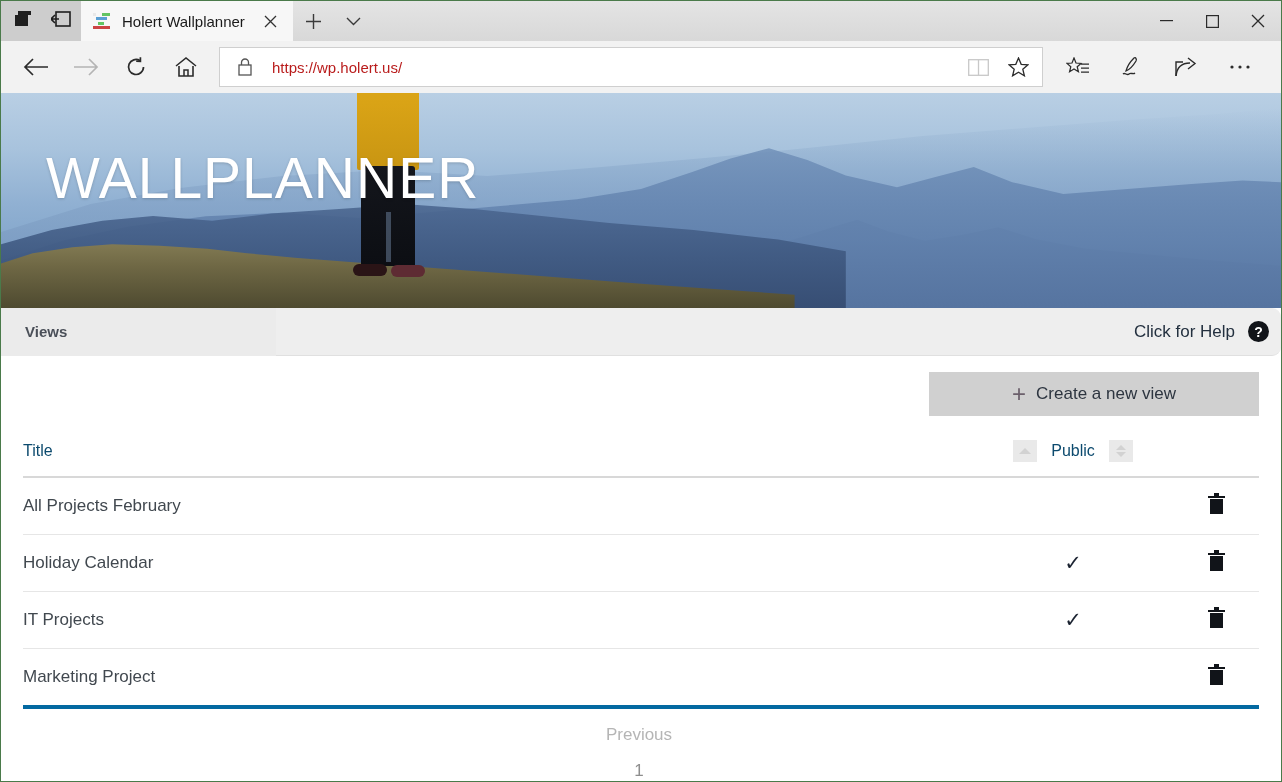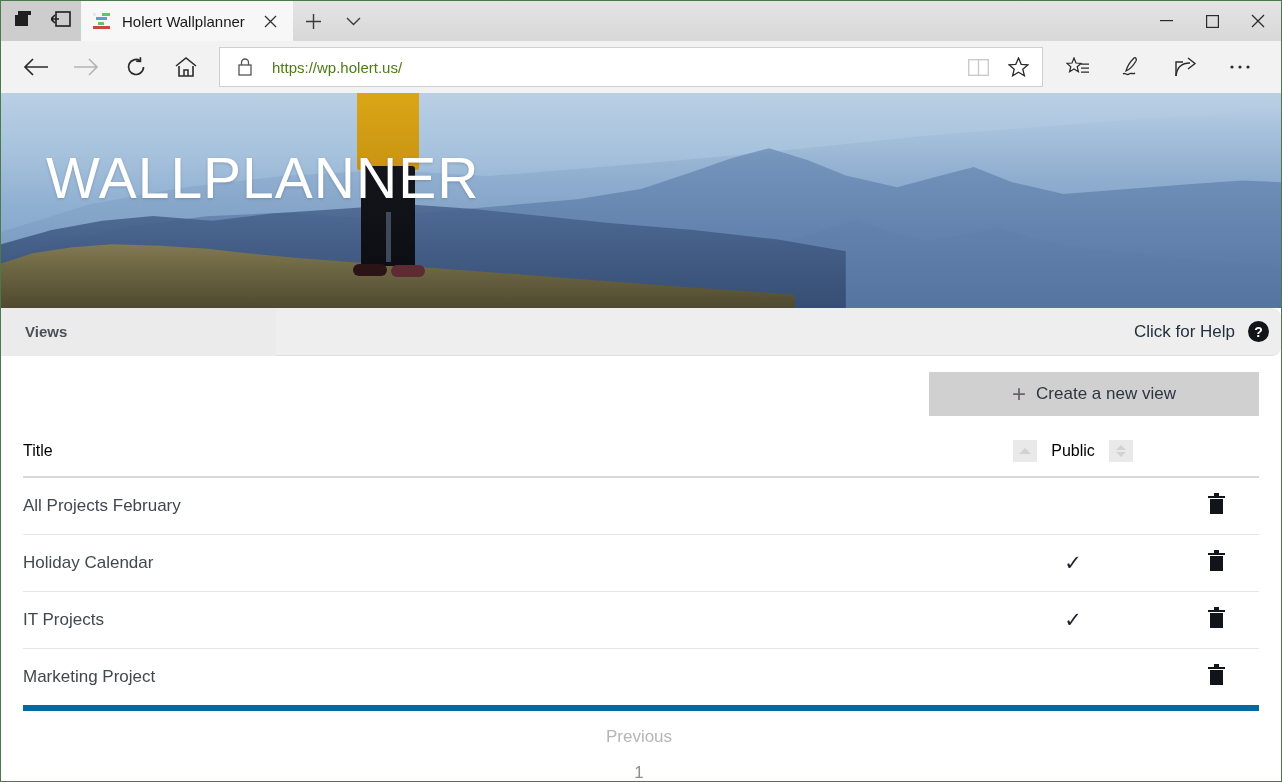--- a/index.html
+++ b/index.html
@@ -83,21 +83,21 @@
   .navbtn.disabled { color: #b4b4b4; }
   .urlbox {
     flex: 1;
     height: 40px; margin: 0 8px 0 8px;
     background: #fff; border: 1px solid #cfcfcf;
     display: flex; align-items: center;
     padding-left: 18px;
   }
   .lock-ico { flex: 0 0 22px; display:flex; align-items:center; color:#555; }
   .url-text {
-    flex: 1; font-size: 15px; color: #4d7c0f;
+    flex: 1; font-size: 15px; color: #b91c1c;
     padding-left: 12px; white-space: nowrap; overflow: hidden;
   }
   .url-actions { display: flex; align-items: center; padding-right: 4px; }
   .url-act { width: 40px; height: 38px; display:flex; align-items:center; justify-content:center; color:#3a3a3a; }
   .url-act.dim { color: #c8c8c8; }
   .toolbtn { width: 54px; height: 44px; display:flex; align-items:center; justify-content:center; color:#2b2b2b; }
 
   
   .viewport { flex: 1; background: #fff; overflow: hidden; position: relative; }
 
@@ -192,21 +192,21 @@
   .newview-btn {
     width: 330px; height: 44px;
     background: #d0d0d0;
     display: flex; align-items: center; justify-content: center; gap: 10px;
     font-size: 17px; color: #2d3540;
   }
   .plus-ico { font-size: 24px; color: #6b5f6b; line-height: 1; font-weight: 300; }
 
   table.views-table { width: 100%; border-collapse: collapse; margin-top: 14px; }
   table.views-table th {
-    font-weight: normal; font-size: 16px; color: #000000;
+    font-weight: normal; font-size: 16px; color: #0c4a6e;
     text-align: left; padding: 10px 0 14px 0;
     border-bottom: 2px solid #d8d8d8;
   }
   th.th-title { padding-left: 27px; }
   th.th-public { text-align: center; width: 200px; }
   th.th-actions { width: 86px; }
   .th-public-inner { display: flex; align-items: center; justify-content: center; gap: 14px; }
   .sortbtn {
     width: 24px; height: 22px; background: #e9e9e9;
     display: flex; align-items: center; justify-content: center;
@@ -216,21 +216,21 @@
     border-right: 6px solid transparent; border-bottom: 6px solid #d2d2d2;
   }
   .sort-both { display: flex; flex-direction: column; gap: 2px; }
   .sb-up { width:0;height:0;border-left:5px solid transparent;border-right:5px solid transparent;border-bottom:5px solid #d2d2d2; }
   .sb-dn { width:0;height:0;border-left:5px solid transparent;border-right:5px solid transparent;border-top:5px solid #d2d2d2; }
 
   table.views-table td {
     padding: 15px 0; border-bottom: 1px solid #e6e6e6;
     font-size: 17px; color: #41484f;
   }
-  table.views-table tr:last-child td { border-bottom: 6px solid #0369a1; }
+  table.views-table tr:last-child td { border-bottom: 4px solid #0369a1; }
   td.td-title { padding-left: 17px; }
   td.td-public { text-align: center; }
   td.td-actions { text-align: center; }
   .check { font-size: 21px; color: #1a2230; line-height: 1; }
   .trash { display: inline-block; width: 17px; height: 21px; position: relative; }
   .trash-lid { position:absolute; top:3px; left:0; width:17px; height:2px; background:#111419; }
   .trash-handle { position:absolute; top:0; left:6px; width:5px; height:3px; background:#111419; }
   .trash-body { position:absolute; top:6px; left:2px; width:13px; height:15px; background:#111419; }
 
   .pager {

